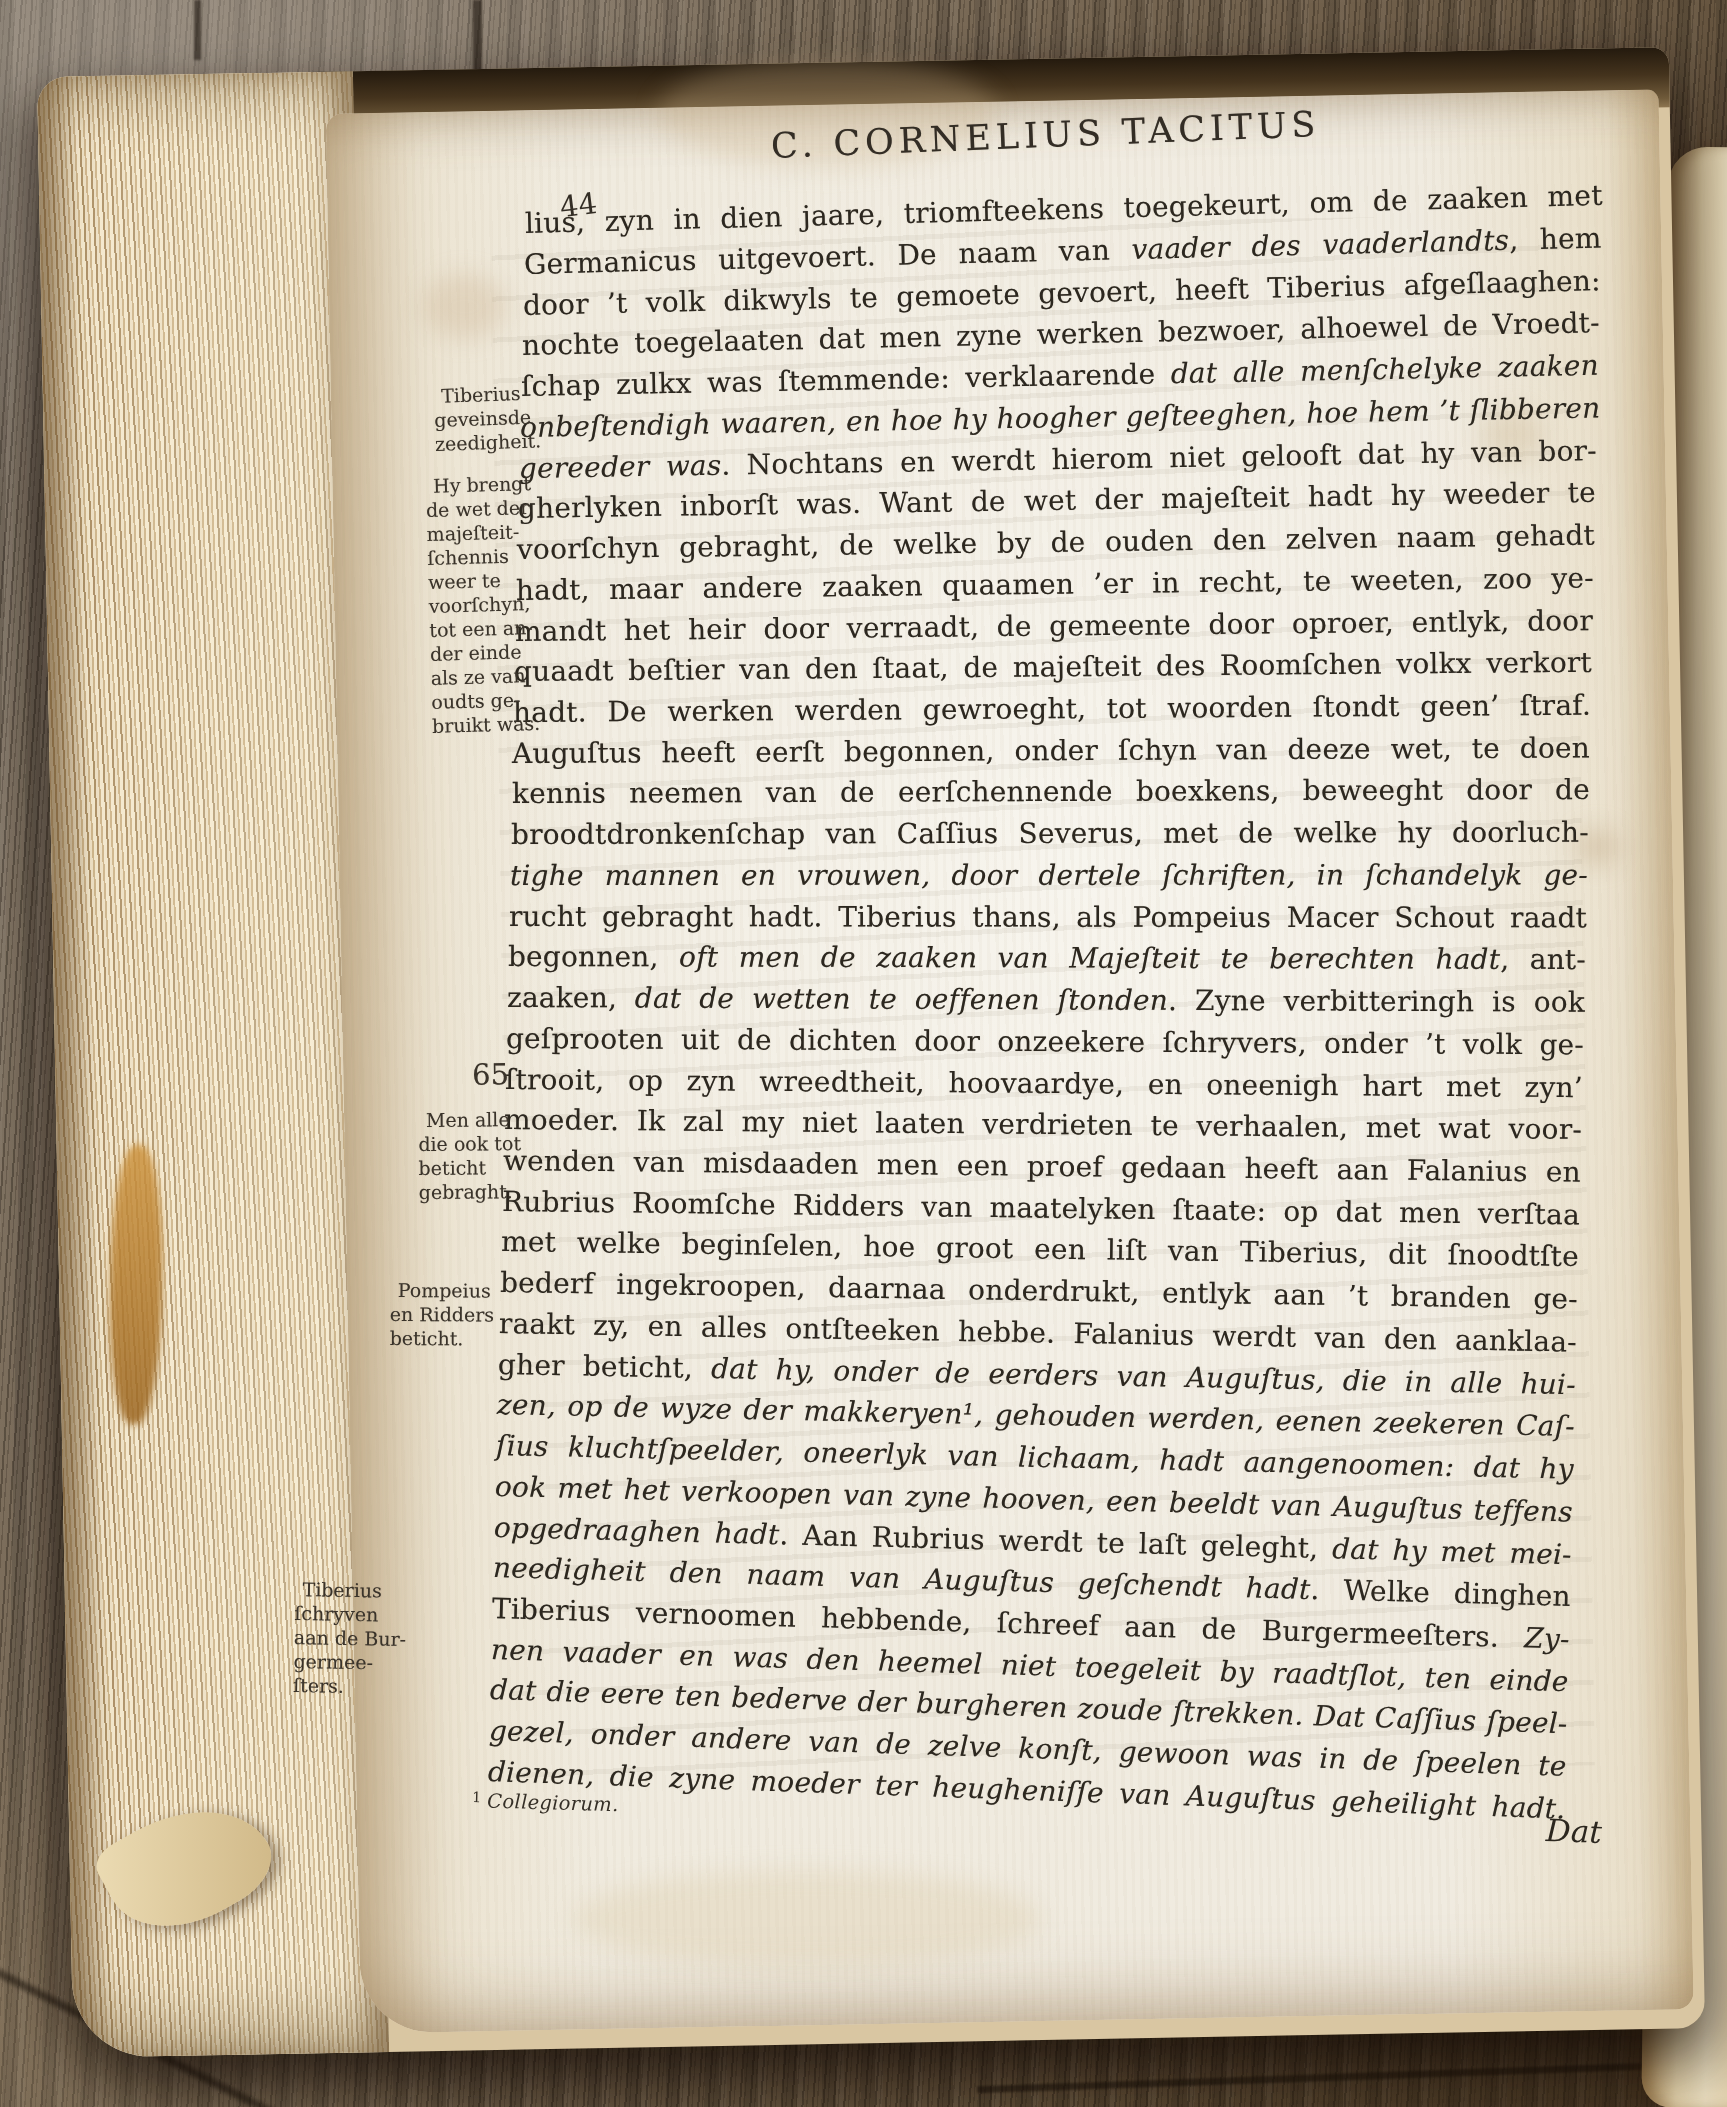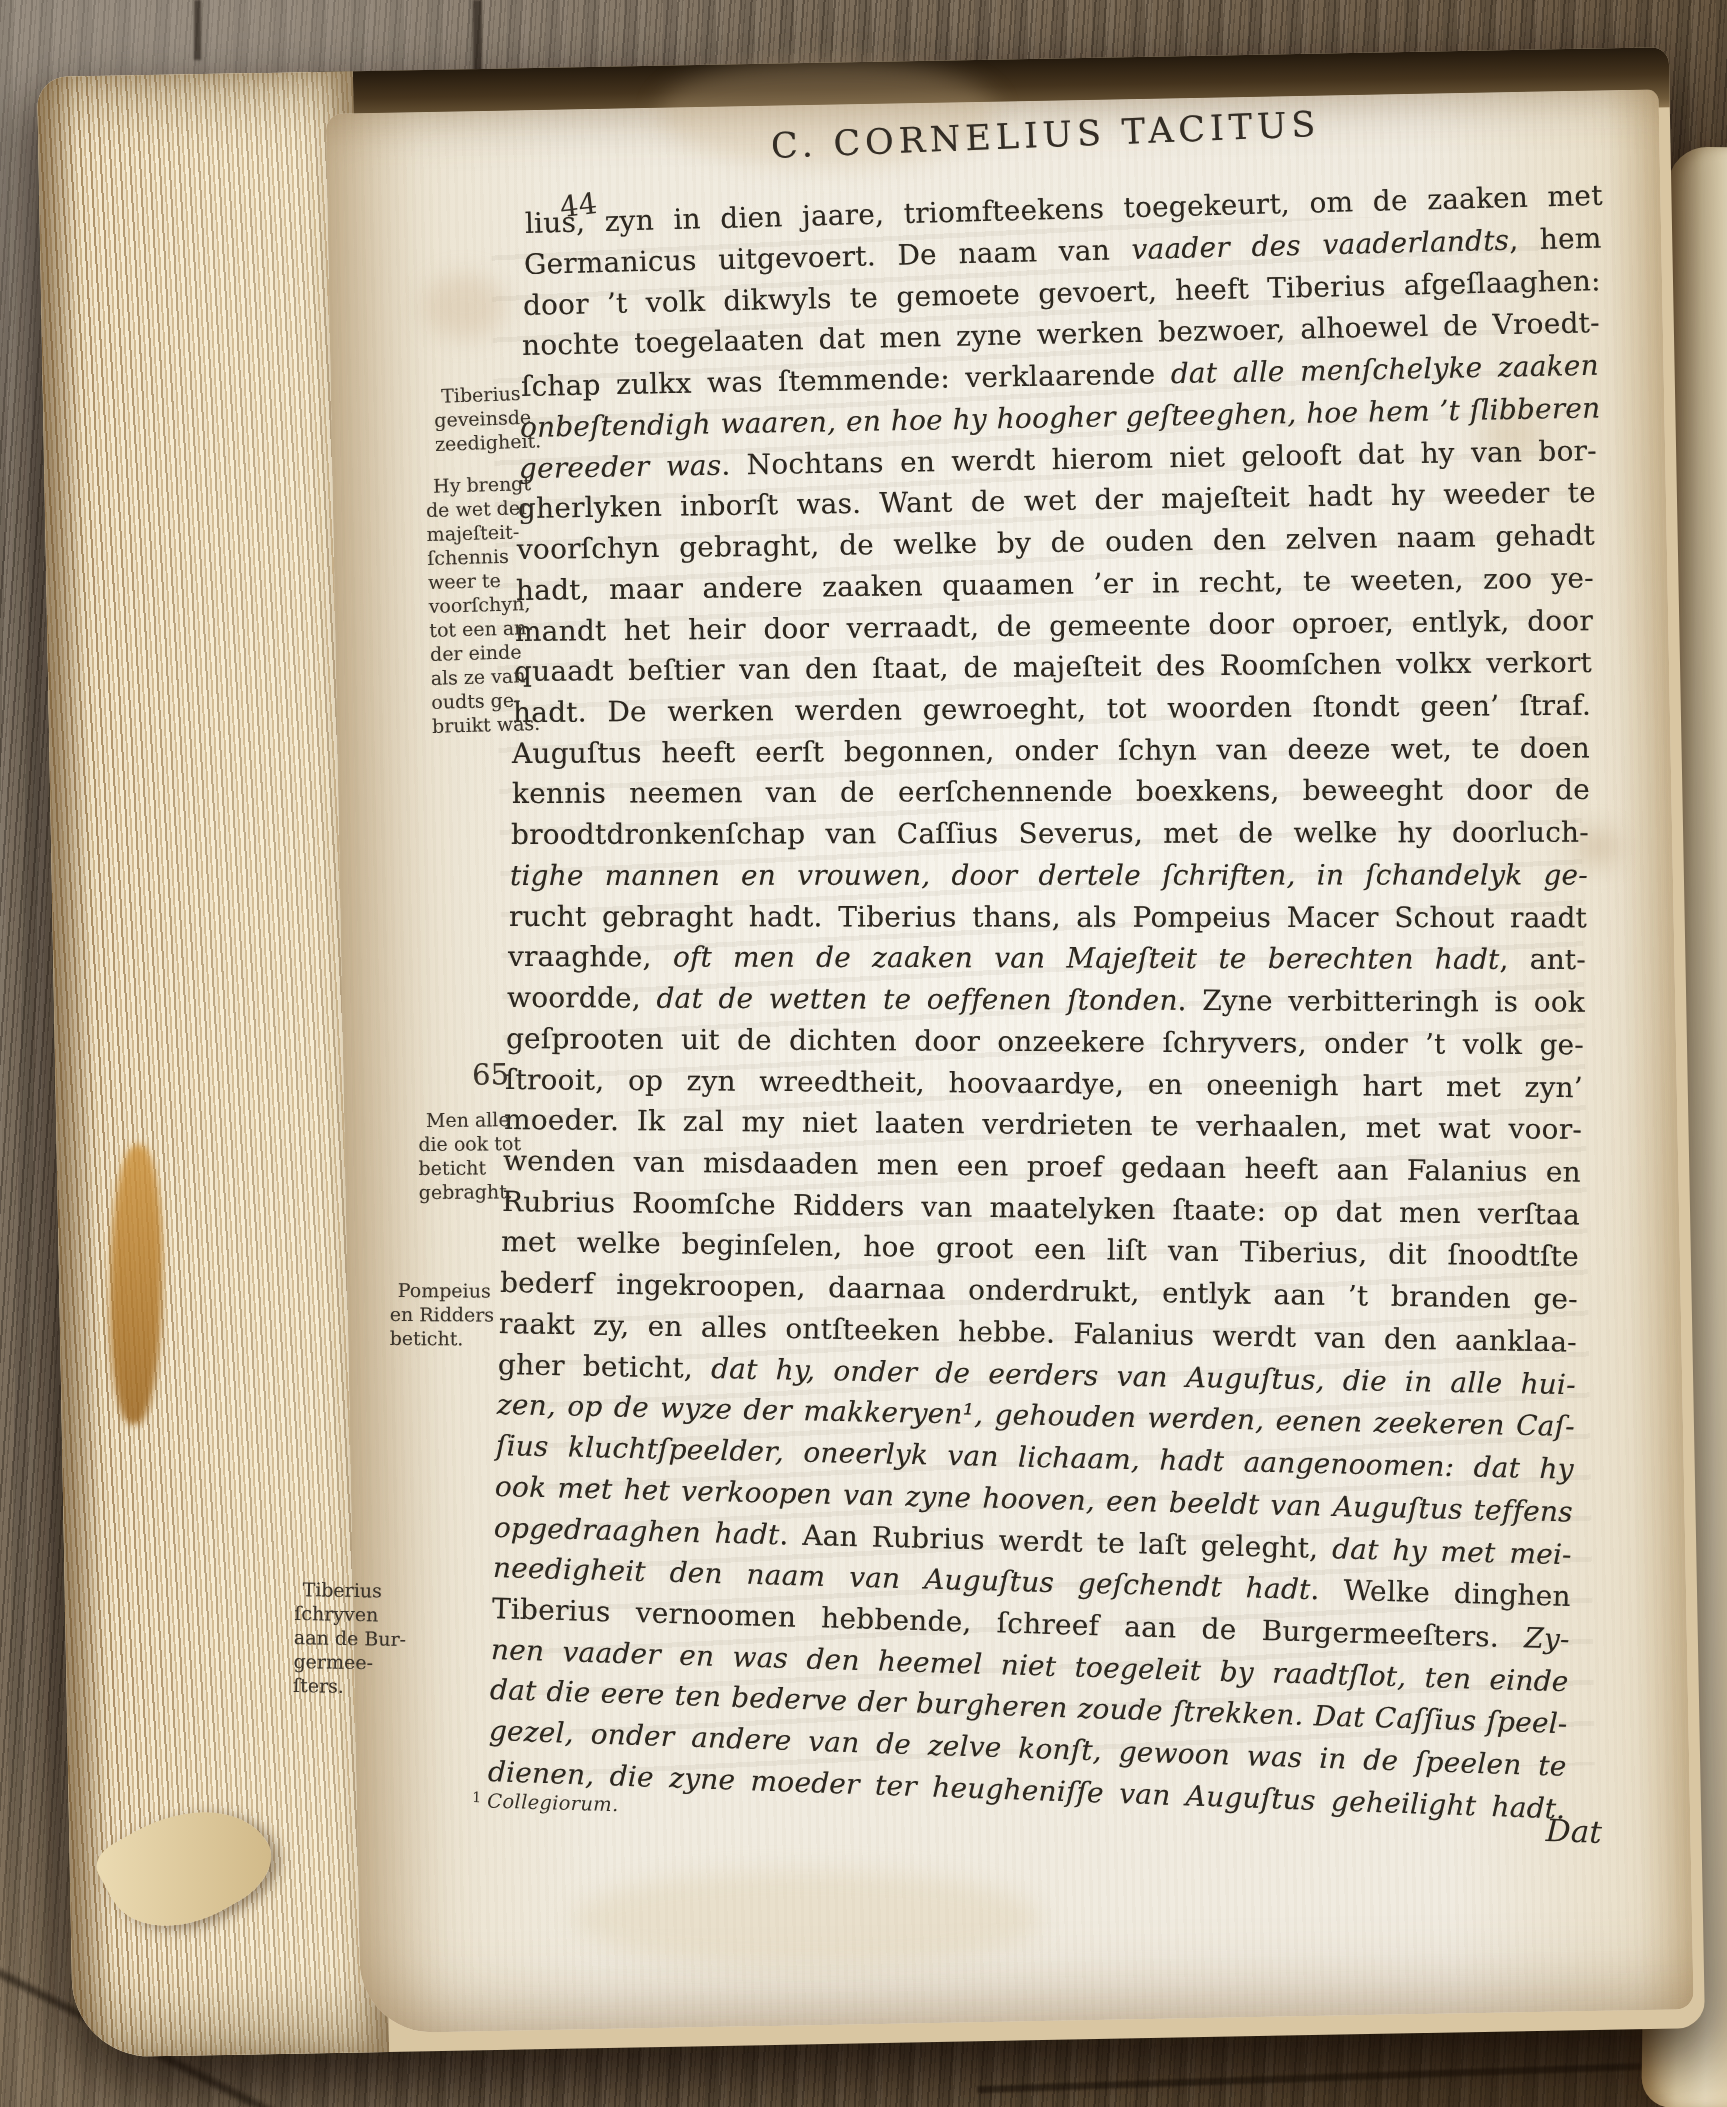--- a/index.html
+++ b/index.html
@@ -175,22 +175,22 @@
         <div class="bline" style="left: 517px; top: 531px; transform: rotate(-0.76deg);"><span>voorſchyn gebraght, de welke by de ouden den zelven naam gehadt</span></div>
         <div class="bline" style="left: 516px; top: 572px; transform: rotate(-0.67deg);"><span>hadt, maar andere zaaken quaamen ’er in recht, te weeten, zoo ye-</span></div>
         <div class="bline" style="left: 515px; top: 613px; transform: rotate(-0.58deg);"><span>mandt het heir door verraadt, de gemeente door oproer, entlyk, door</span></div>
         <div class="bline" style="left: 514px; top: 653px; transform: rotate(-0.49deg);"><span>quaadt beſtier van den ſtaat, de majeſteit des Roomſchen volkx verkort</span></div>
         <div class="bline" style="left: 513px; top: 694px; transform: rotate(-0.39deg);"><span>hadt. De werken werden gewroeght, tot woorden ſtondt geen’ ſtraf.</span></div>
         <div class="bline" style="left: 512px; top: 735px; transform: rotate(-0.3deg);"><span>Auguſtus heeft eerſt begonnen, onder ſchyn van deeze wet, te doen</span></div>
         <div class="bline" style="left: 512px; top: 775px; transform: rotate(-0.21deg);"><span>kennis neemen van de eerſchennende boexkens, beweeght door de</span></div>
         <div class="bline" style="left: 511px; top: 816px; transform: rotate(-0.12deg);"><span>broodtdronkenſchap van Caſſius Severus, met de welke hy doorluch-</span></div>
         <div class="bline" style="left: 510px; top: 857px; transform: rotate(-0.03deg); font-style: italic;"><span>tighe mannen en vrouwen, door dertele ſchriften, in ſchandelyk ge-</span></div>
         <div class="bline" style="left: 509px; top: 898px; transform: rotate(0.07deg);"><span>rucht gebraght hadt. Tiberius thans, als Pompeius Macer Schout raadt</span></div>
-        <div class="bline" style="left: 508px; top: 938px; transform: rotate(0.16deg);"><span>vraaghde, </span><span class="it">oft men de zaaken van Majeſteit te berechten hadt</span><span>, ant-</span></div>
-        <div class="bline" style="left: 507px; top: 979px; transform: rotate(0.25deg);"><span>woordde, </span><span class="it">dat de wetten te oeffenen ſtonden</span><span>. Zyne verbitteringh is ook</span></div>
+        <div class="bline" style="left: 508px; top: 938px; transform: rotate(0.16deg);"><span>begonnen, </span><span class="it">oft men de zaaken van Majeſteit te berechten hadt</span><span>, ant-</span></div>
+        <div class="bline" style="left: 507px; top: 979px; transform: rotate(0.25deg);"><span>zaaken, </span><span class="it">dat de wetten te oeffenen ſtonden</span><span>. Zyne verbitteringh is ook</span></div>
         <div class="bline" style="left: 506px; top: 1020px; transform: rotate(0.34deg);"><span>geſprooten uit de dichten door onzeekere ſchryvers, onder ’t volk ge-</span></div>
         <div class="bline" style="left: 505px; top: 1061px; transform: rotate(0.43deg);"><span>ſtrooit, op zyn wreedtheit, hoovaardye, en oneenigh hart met zyn’</span></div>
         <div class="bline" style="left: 504px; top: 1101px; transform: rotate(0.53deg);"><span>moeder. Ik zal my niet laaten verdrieten te verhaalen, met wat voor-</span></div>
         <div class="bline" style="left: 503px; top: 1142px; transform: rotate(0.62deg);"><span>wenden van misdaaden men een proef gedaan heeft aan Falanius en</span></div>
         <div class="bline" style="left: 502px; top: 1183px; transform: rotate(0.71deg);"><span>Rubrius Roomſche Ridders van maatelyken ſtaate: op dat men verſtaa</span></div>
         <div class="bline" style="left: 501px; top: 1223px; transform: rotate(0.8deg);"><span>met welke beginſelen, hoe groot een liſt van Tiberius, dit ſnoodtſte</span></div>
         <div class="bline" style="left: 500px; top: 1264px; transform: rotate(0.89deg);"><span>bederf ingekroopen, daarnaa onderdrukt, entlyk aan ’t branden ge-</span></div>
         <div class="bline" style="left: 499px; top: 1305px; transform: rotate(0.99deg);"><span>raakt zy, en alles ontſteeken hebbe. Falanius werdt van den aanklaa-</span></div>
         <div class="bline" style="left: 498px; top: 1346px; transform: rotate(1.08deg);"><span>gher beticht, </span><span class="it">dat hy, onder de eerders van Auguſtus, die in alle hui-</span></div>
         <div class="bline" style="left: 497px; top: 1386px; transform: rotate(1.17deg);"><span class="it">zen, op de wyze der makkeryen¹, gehouden werden, eenen zeekeren Caſ-</span></div>

